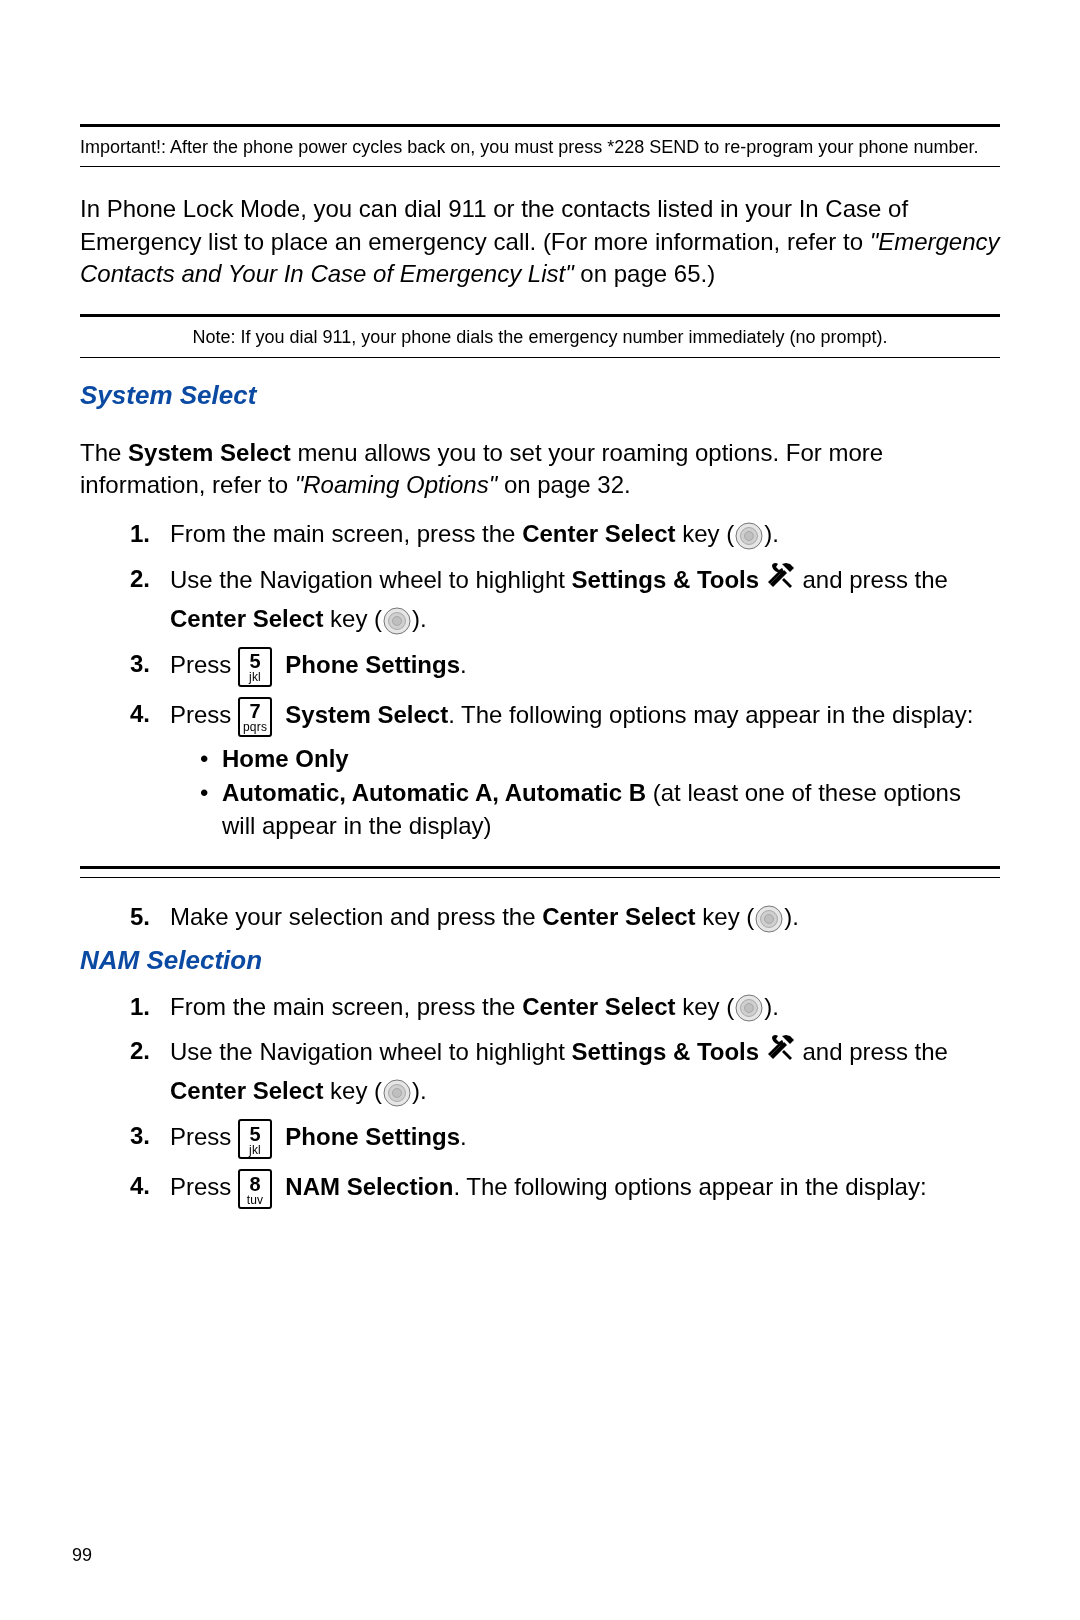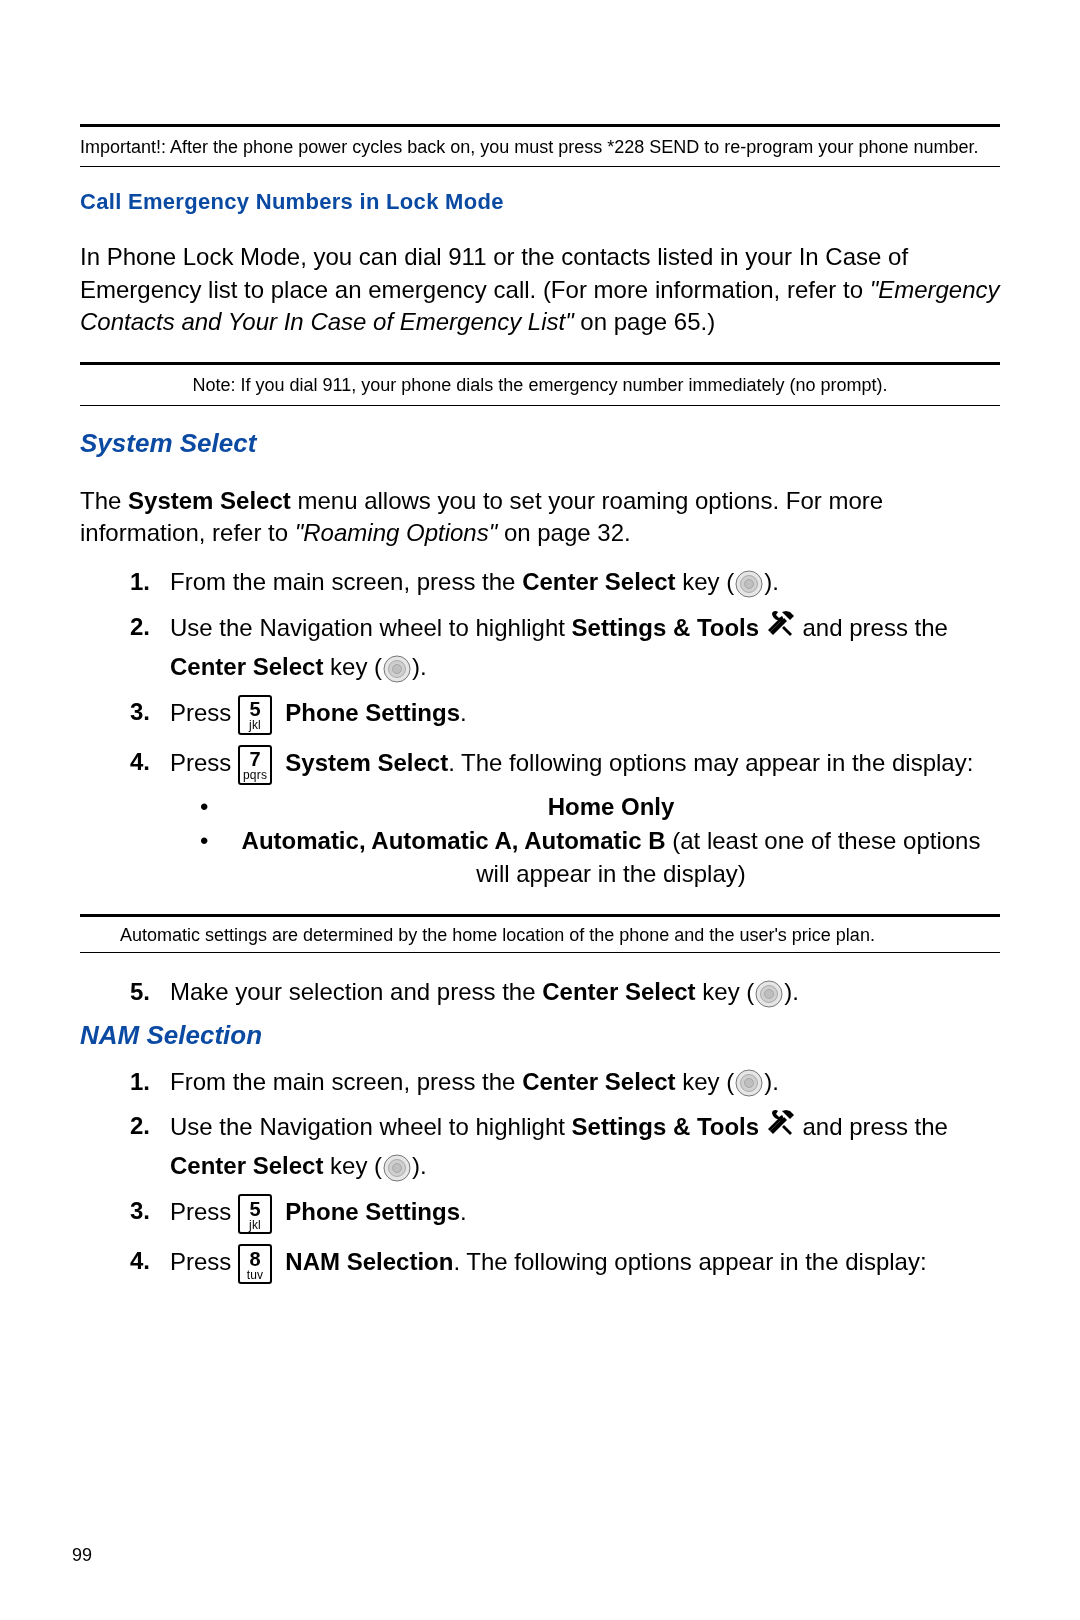--- a/index.html
+++ b/index.html
@@ -76,21 +76,20 @@
     position: absolute;
     left: 50px;
     font-weight: bold;
     font-size: 24px;
   }
 
   ul.bullets {
     list-style: none;
     padding: 0 0 0 30px;
     margin: 6px 0 4px 0;
-    text-align: center;
   }
   ul.bullets > li {
     position: relative;
     padding-left: 22px;
     font-size: 24px;
     line-height: 1.35;
     margin: 2px 0;
   }
   ul.bullets > li::before {
     content: "•";
@@ -156,21 +155,20 @@
 </svg>
 
 <div class="page">
 
   <div class="hairline-thick"></div>
   <div class="note-block note-hang">
     <span class="label">Important!:</span><span> After the phone power cycles back on, you must press *228 SEND to re-program your phone number.</span>
   </div>
   <div class="hairline-thin"></div>
 
-  <div class="h3">Call Emergency Numbers in Lock Mode</div>
 
   <p class="body">
     <span>In Phone Lock Mode, you can dial 911 or the contacts listed in your In Case of Emergency list to place an emergency call. (For more information, refer to </span><span class="ital">"Emergency Contacts and Your In Case of Emergency List"</span><span>  on page 65.)</span>
   </p>
 
   <div class="hairline-thick"></div>
   <div class="note-block note-hang-short">
     <span class="label">Note:</span><span> If you dial 911, your phone dials the emergency number immediately (no prompt).</span>
   </div>
   <div class="hairline-thin"></div>
@@ -212,21 +210,20 @@
         </span>
       &nbsp;<span class="bold">System Select</span><span>. The following options may appear in the display:</span>
       <ul class="bullets">
         <li><span class="bold">Home Only</span></li>
         <li><span class="bold">Automatic, Automatic A, Automatic B</span><span> (at least one of these options will appear in the display)</span></li>
       </ul>
     </li>
   </ol>
 
   <div class="hairline-thick"></div>
-  <div class="note-indent">Automatic settings are determined by the home location of the phone and the user's price plan.</div>
   <div class="hairline-thin"></div>
 
   <ol class="steps" start="5" style="counter-reset: step 4">
     <li>
       <span>Make your selection and press the </span><span class="bold">Center Select</span><span> key (</span><span class="key-circle"><svg width="30" height="30">
             <use href="#centerkey"></use>
           </svg></span><span>).</span>
     </li>
   </ol>
 

